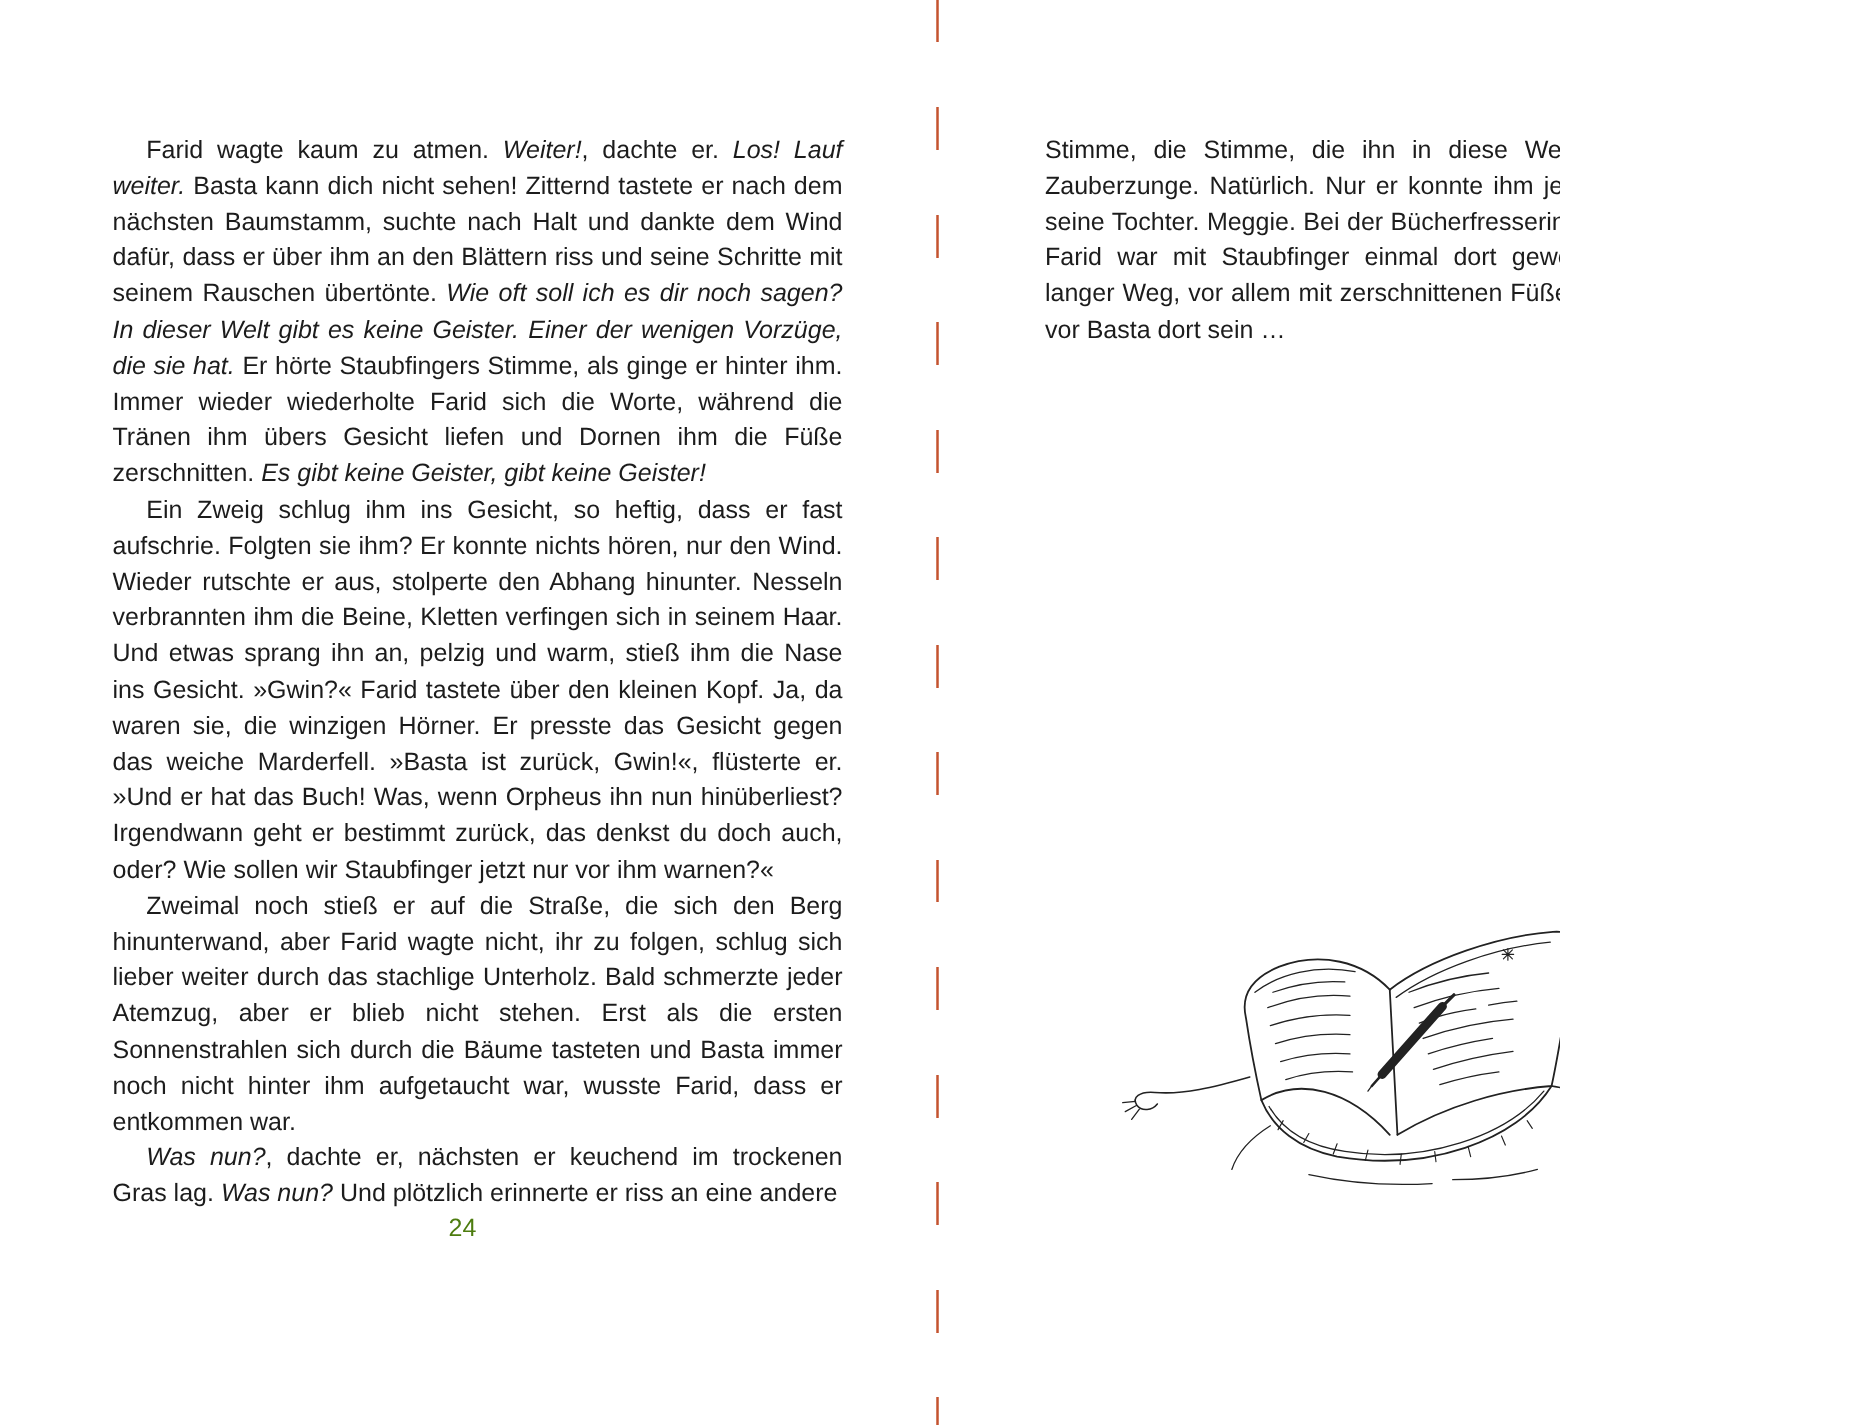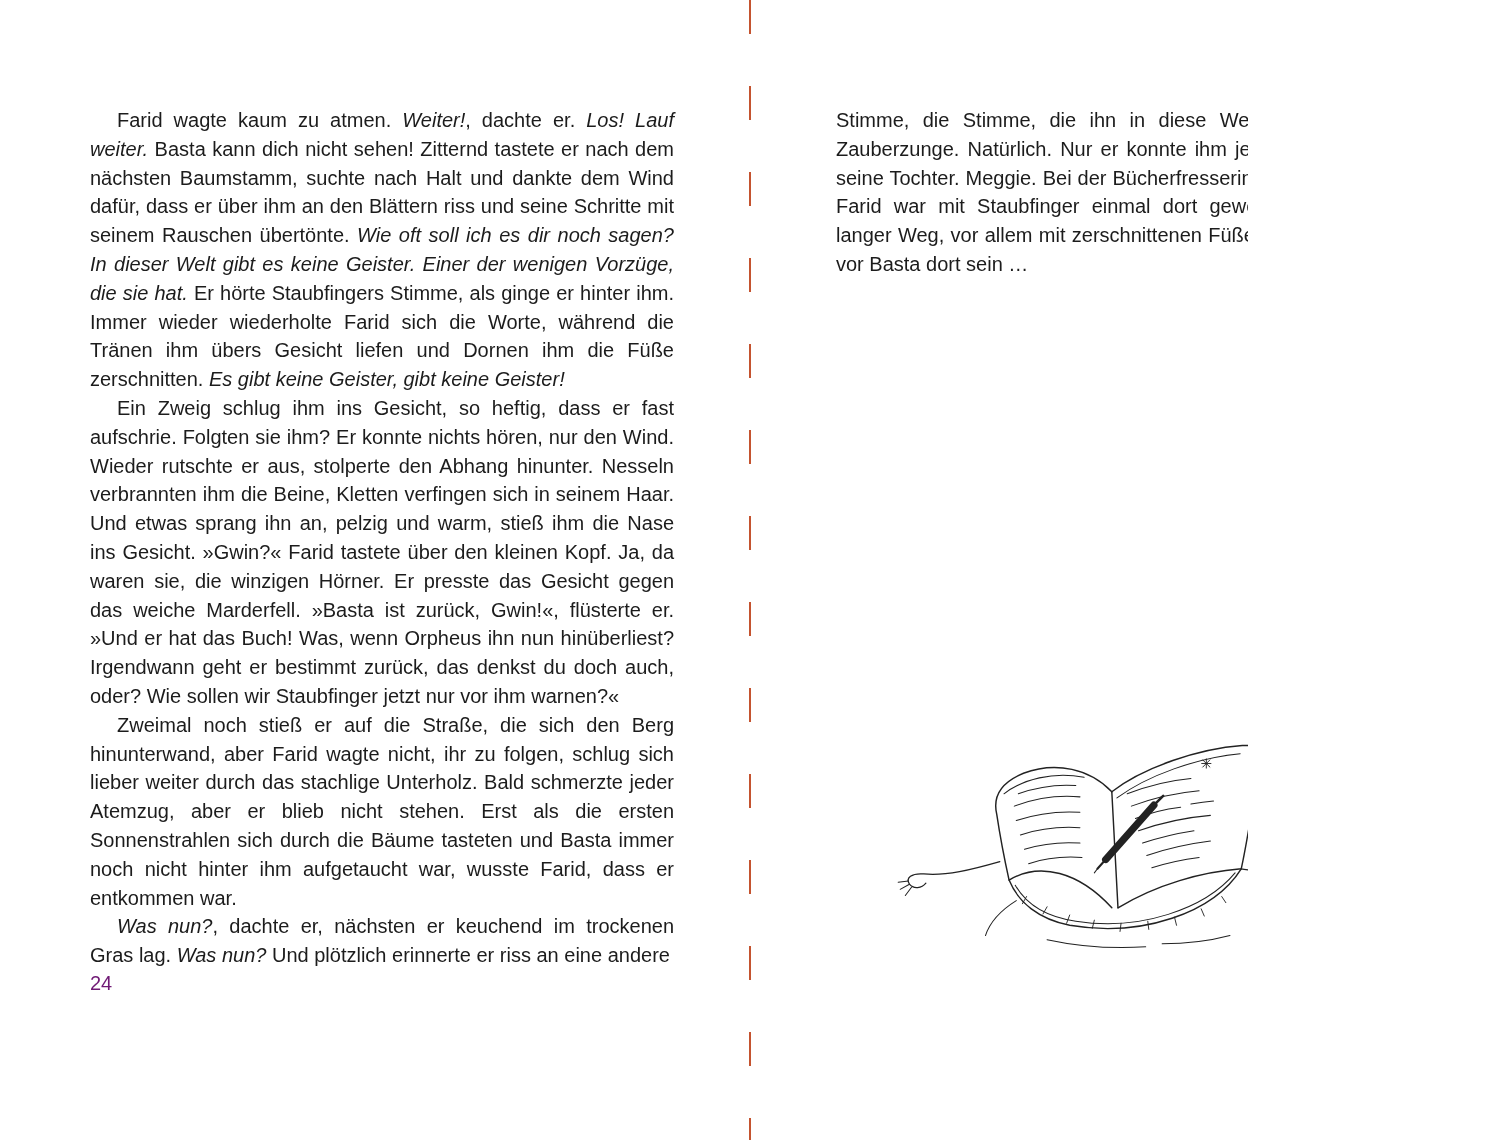--- a/index.html
+++ b/index.html
@@ -44,23 +44,23 @@
     position: absolute;
     left: 836px;
     top: 106px;
     width: 578px;
   }
   .page-number {
     position: absolute;
     left: 90px;
     top: 972px;
     width: 560px;
-    text-align: left;
+    text-align: center;
     font-size: 20px;
-    color: #701a75;
+    color: #4d7c0f;
   }
   .illustration {
     position: absolute;
     left: 893px;
     top: 726px;
     width: 452px;
   }
   .illustration svg { width: 100%; height: auto; display: block; }
 </style>
 </head>

